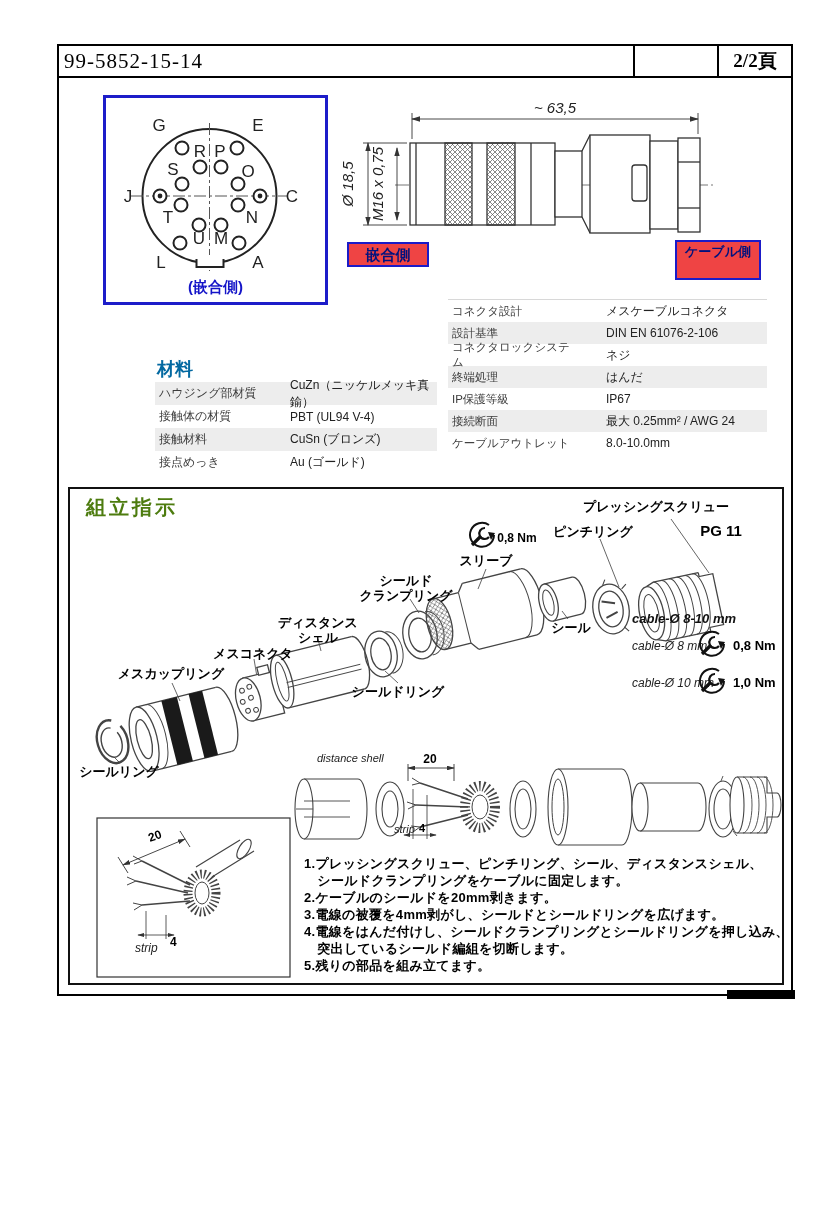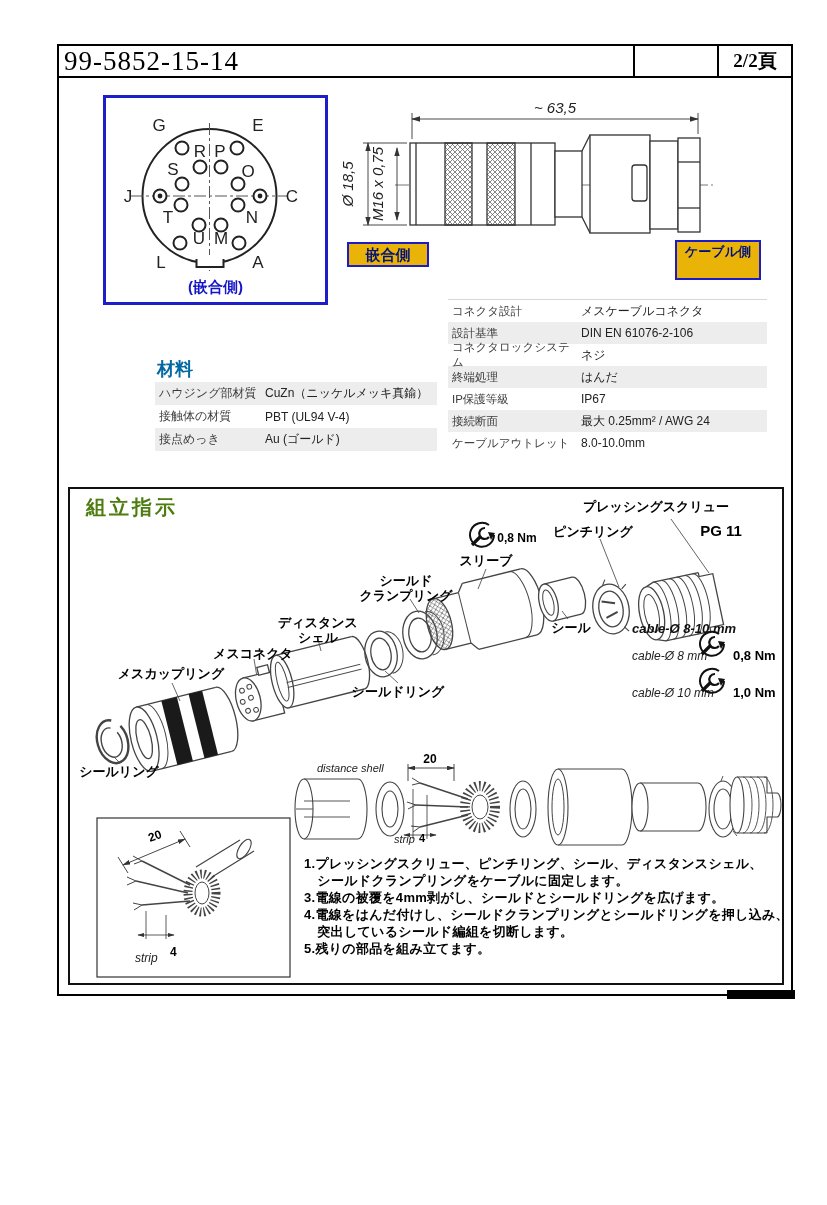--- a/index.html
+++ b/index.html
@@ -2,47 +2,47 @@
 <html><head>
 <meta charset="utf-8">
 <style>
   html,body{margin:0;padding:0;background:#fff;}
   body{width:827px;height:1205px;position:relative;overflow:hidden;
        font-family:"Liberation Sans","DejaVu Sans",sans-serif;color:#111;}
   .abs{position:absolute;}
   .frame{left:57px;top:44px;width:736px;height:952px;border:2px solid #000;box-sizing:border-box;}
   .hline{background:#000;}
   .part-number{left:64px;top:46px;height:30px;line-height:30px;font-family:"Liberation Serif","DejaVu Serif",serif;
-       font-size:27px;letter-spacing:1px;color:#000;}
+       font-size:21px;letter-spacing:1px;color:#000;}
   .page-label{left:717px;top:46px;width:76px;height:34px;line-height:30px;text-align:center;
        font-family:"Liberation Serif","DejaVu Serif",serif;font-size:19px;font-weight:bold;color:#000;}
   .pinbox{left:103px;top:95px;width:225px;height:210px;border:3px solid #1d1dc9;box-sizing:border-box;background:#fff;}
   .pin-caption{left:103px;top:278px;width:225px;text-align:center;font-size:15px;font-weight:bold;color:#1414c8;}
-  .tag{background:#eab308;border:2px solid #1b1bc8;color:#00127e;font-weight:bold;text-align:center;box-sizing:border-box;}
+  .tag{background:#ef4444;border:2px solid #1b1bc8;color:#00127e;font-weight:bold;text-align:center;box-sizing:border-box;}
   .tag1{left:347px;top:242px;width:82px;height:25px;font-size:15px;line-height:21px;}
   .tag2{left:675px;top:240px;width:86px;height:40px;font-size:13px;line-height:19px;}
   .mat-title{left:157px;top:357px;font-size:18px;font-weight:bold;color:#0369a1;}
   .dtable{font-size:12px;}
-  .drow{display:flex;align-items:center;padding-left:4px;box-sizing:border-box;}
+  .drow{display:flex;align-items:center;padding-left:4px;box-sizing:border-box;gap:25px;}
   .drow .l{color:#3c3c3c;flex:none;}
   .drow .v{color:#222;}
   .mat-table{left:155px;top:382px;width:282px;}
   .mat-table .drow{height:23px;}
   .mat-table .drow:nth-child(odd){background:#ededed;}
   .mat-table .l{width:106px;}
   .spec-table{left:448px;top:299px;width:319px;border-top:1px solid #d8d8d8;}
   .spec-table .drow{height:22px;}
   .spec-table .drow:nth-child(even){background:#ededed;}
   .spec-table .l{width:129px;font-size:11.5px;}
   .asm-box{left:68px;top:487px;width:716px;height:498px;border:2px solid #111;box-sizing:border-box;background:#fff;}
   .asm-title{left:86px;top:494px;font-size:20px;letter-spacing:3px;color:#4d7c0f;font-weight:600;}
   .lbl{position:absolute;font-weight:bold;font-size:13px;line-height:15px;color:#000;white-space:pre;
        text-align:center;transform:translateX(-50%);}
   .lbl.sm{font-size:12px;}
-  .lbl.lft{transform:none;text-align:right;margin-top:10px;}
+  .lbl.lft{transform:none;text-align:right;}
   .it{font-style:italic;font-weight:normal;color:#222;}
   .bi{font-style:italic;font-weight:bold;}
   .instr{left:304px;top:855px;font-size:13px;line-height:17px;font-weight:bold;color:#000;letter-spacing:0.3px;}
   .bar{left:727px;top:990px;width:68px;height:9px;background:#000;}
   svg{position:absolute;pointer-events:none;}
   svg text{font-family:"Liberation Sans","DejaVu Sans",sans-serif;}
 </style>
 </head>
 <body>
 
@@ -147,20 +147,24 @@
 <div class="abs dtable mat-table">
   <div class="drow">
     <span class="l">ハウジング部材質</span>
     <span class="v">CuZn（ニッケルメッキ真鍮）</span>
   </div>
   <div class="drow">
     <span class="l">接触体の材質</span>
     <span class="v">PBT (UL94 V-4)</span>
   </div>
   <div class="drow">
+    <span class="l">接触材料</span>
+    <span class="v">CuSn (ブロンズ)</span>
+  </div>
+  <div class="drow">
     <span class="l">接点めっき</span>
     <span class="v">Au (ゴールド)</span>
   </div>
 </div>
 
 <div class="abs dtable spec-table">
   <div class="drow">
     <span class="l">コネクタ設計</span>
     <span class="v">メスケーブルコネクタ</span>
   </div>
@@ -424,17 +428,18 @@
 <div class="lbl lft it" style="left:394px;top:822px;font-size:11px;">strip</div>
 <div class="lbl lft sm" style="left:419px;top:821px;font-size:11px;">4</div>
 
 <div class="lbl sm" style="left:155px;top:829px;transform:translateX(-50%) rotate(-20deg);">20</div>
 <div class="lbl lft it" style="left:135px;top:941px;font-size:12px;">strip</div>
 <div class="lbl lft sm" style="left:170px;top:935px;">4</div>
 
 <div class="abs instr">
   <div>1.プレッシングスクリュー、ピンチリング、シール、ディスタンスシェル、</div>
   <div>　シールドクランプリングをケーブルに固定します。</div>
+  <div>2.ケーブルのシールドを20mm剥きます。</div>
   <div>3.電線の被覆を4mm剥がし、シールドとシールドリングを広げます。</div>
   <div>4.電線をはんだ付けし、シールドクランプリングとシールドリングを押し込み、</div>
   <div>　突出しているシールド編組を切断します。</div>
   <div>5.残りの部品を組み立てます。</div>
 </div>
 
 </body></html>

